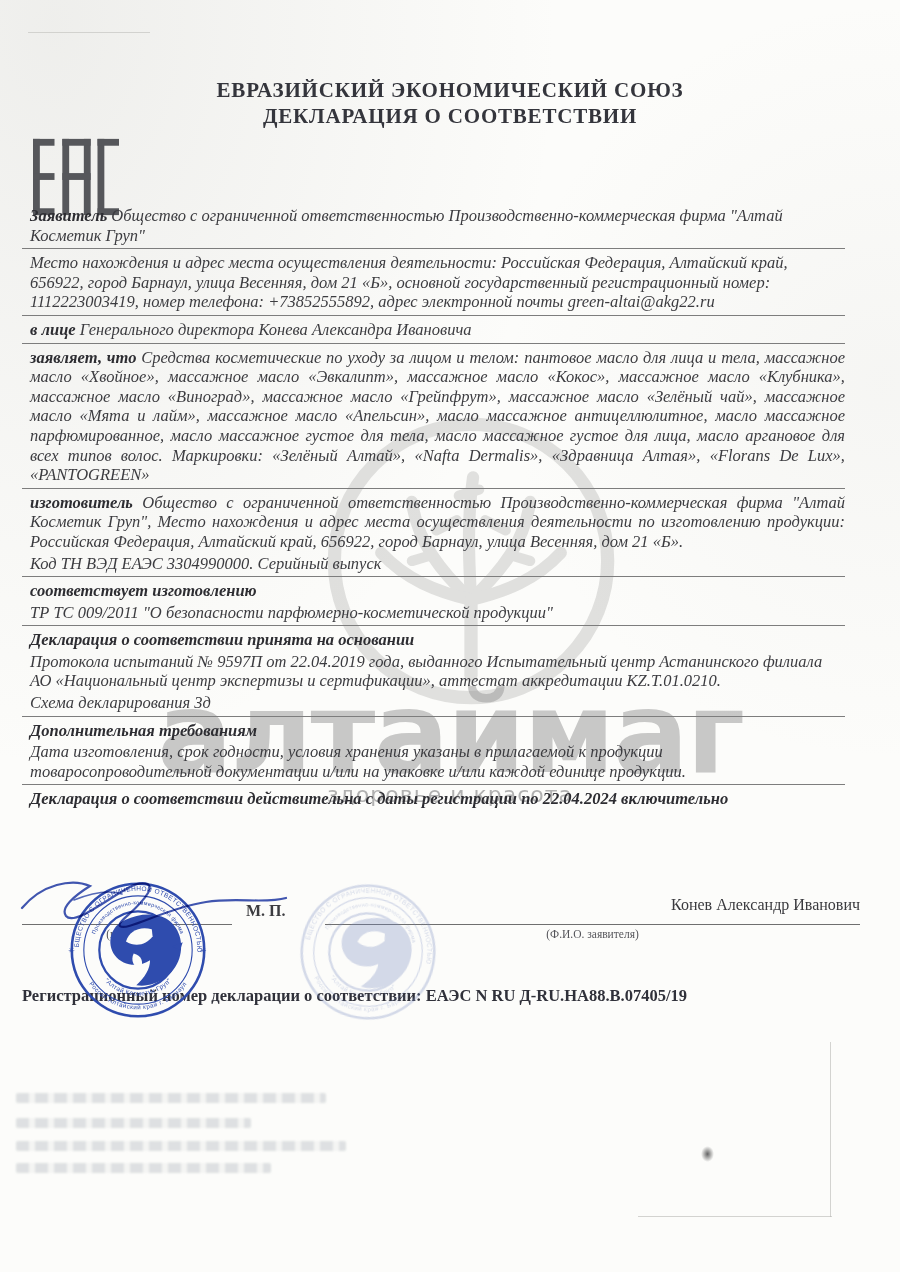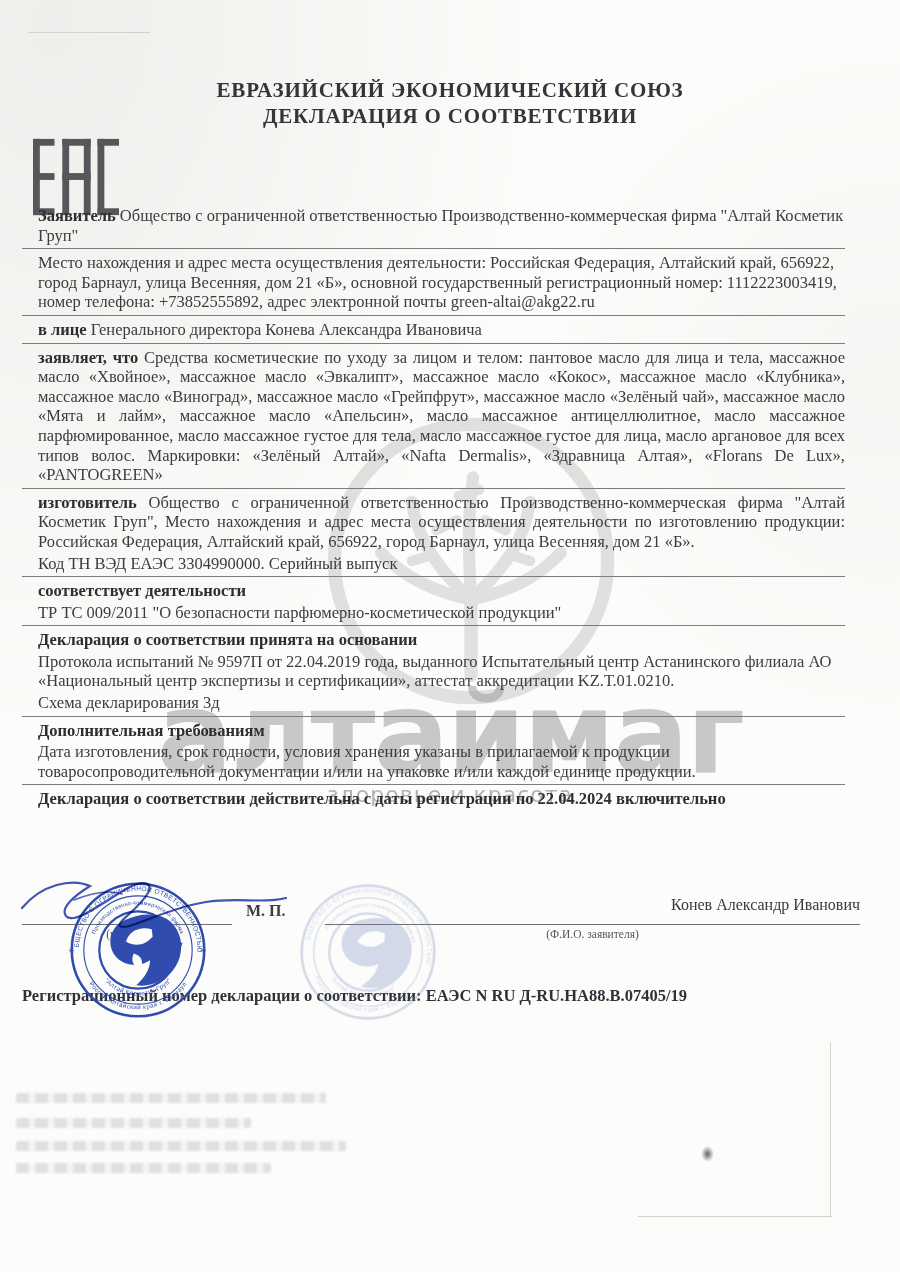--- a/index.html
+++ b/index.html
@@ -15,21 +15,21 @@
   
   .title{position:absolute; left:0; width:100%; text-align:center;
          font-weight:bold; font-size:21px; letter-spacing:.8px; color:#34353c;}
   .title.l1{top:78px;}
   .title.l2{top:104px;}
   .eac{position:absolute; left:33px; top:138px; width:86px; height:78px;}
   .eac svg{width:100%; height:100%;}
   
   .doc{position:absolute; left:22px; top:206px; width:823px;
        font-size:16.5px; line-height:19.6px;}
-  .doc p{margin:0 0 2px 16px;}
+  .doc p{margin:0 0 2px 8px;font-style:italic;}
   .doc b{color:#2d2d32;}
   .j{text-align:justify;}
   .rule{border:0; border-top:1px solid #7d7d7d; margin:3px 0 4px 0; height:0;}
   .sec{margin-top:2px;}
   
   .wm{position:absolute; pointer-events:none;}
   .wm-tree{left:318px; top:408px; width:306px; height:306px; opacity:.48;}
   .wm-brand{left:0; top:668px; width:900px; text-align:center;
             font-family:"DejaVu Sans","Liberation Sans",sans-serif;
             font-weight:bold; font-size:112px; letter-spacing:-2px;
@@ -125,21 +125,21 @@
       <div class="rule"></div>
       <p>Место нахождения и адрес места осуществления деятельности: Российская Федерация, Алтайский край, 656922, город Барнаул, улица Весенняя, дом 21 «Б», основной государственный регистрационный номер: 1112223003419, номер телефона: +73852555892, адрес электронной почты green-altai@akg22.ru</p>
       <div class="rule"></div>
       <p><b>в лице</b> <span>Генерального директора Конева Александра Ивановича</span></p>
       <div class="rule"></div>
       <p class="j"><b>заявляет, что</b> <span>Средства косметические по уходу за лицом и телом: пантовое  масло для лица и тела, массажное масло «Хвойное», массажное масло «Эвкалипт»,  массажное масло «Кокос», массажное масло «Клубника», массажное масло «Виноград», массажное масло «Грейпфрут», массажное масло «Зелёный чай», массажное масло «Мята и лайм», массажное масло «Апельсин», масло массажное антицеллюлитное, масло массажное парфюмированное,  масло массажное густое для тела, масло массажное густое для лица, масло аргановое для  всех типов волос. Маркировки: «Зелёный Алтай», «Nafta Dermalis», «Здравница Алтая», «Florans De Lux», «PANTOGREEN»</span></p>
       <div class="rule"></div>
       <p class="j"><b>изготовитель</b> <span>Общество с ограниченной ответственностью Производственно-коммерческая фирма "Алтай Косметик Груп", Место нахождения и адрес места осуществления деятельности по изготовлению продукции: Российская Федерация, Алтайский край, 656922, город Барнаул, улица Весенняя, дом 21 «Б».</span></p>
       <p>Код ТН ВЭД ЕАЭС 3304990000. Серийный выпуск</p>
       <div class="rule"></div>
-      <p class="sec"><b>соответствует деятельности</b></p>
+      <p class="sec"><b>соответствует изготовлению</b></p>
       <p>ТР ТС 009/2011 "О безопасности парфюмерно-косметической продукции"</p>
       <div class="rule"></div>
       <p class="sec"><b>Декларация о соответствии принята на основании</b></p>
       <p>Протокола испытаний № 9597П от 22.04.2019 года, выданного Испытательный центр Астанинского филиала АО «Национальный центр экспертизы и сертификации», аттестат аккредитации KZ.Т.01.0210.</p>
       <p>Схема декларирования 3д</p>
       <div class="rule"></div>
       <p class="sec"><b>Дополнительная требованиям</b></p>
       <p>Дата изготовления, срок годности, условия хранения указаны в прилагаемой к продукции товаросопроводительной документации и/или на упаковке и/или каждой единице продукции.</p>
       <div class="rule"></div>
       <p><b>Декларация о соответствии  действительна с даты регистрации по 22.04.2024 включительно</b></p>

